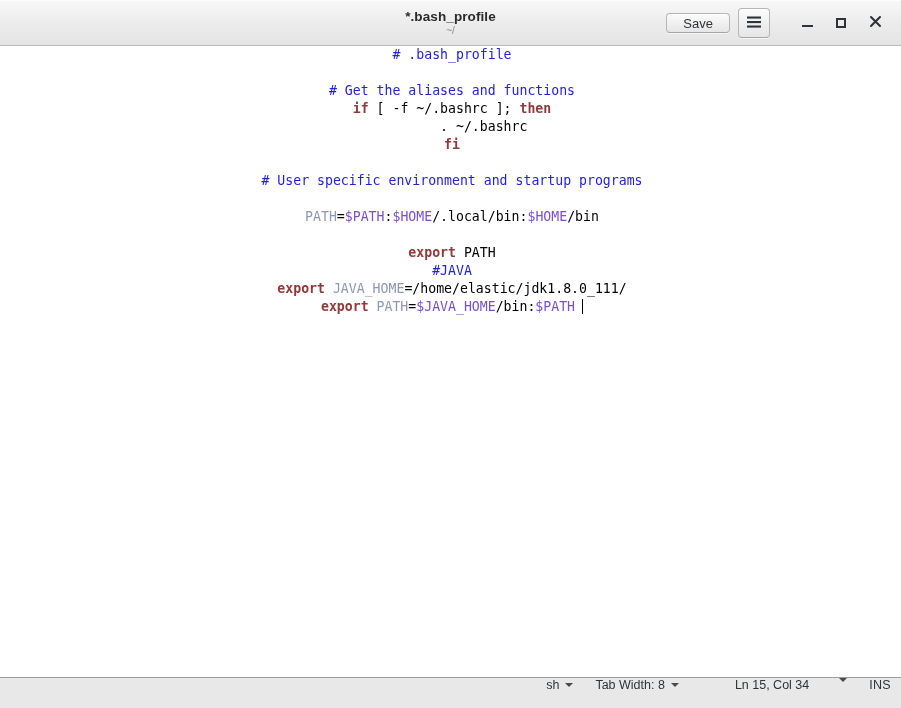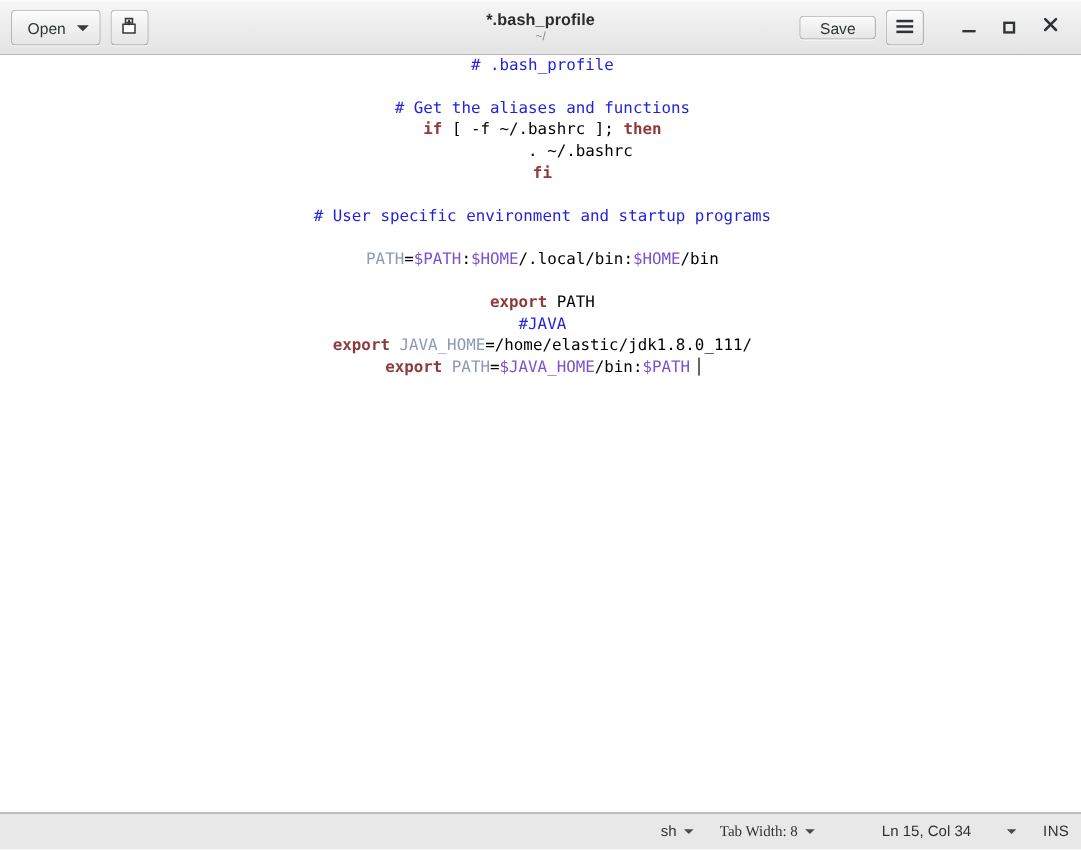--- a/index.html
+++ b/index.html
@@ -181,69 +181,52 @@
 
   
   .statusbar {
     position: relative;
     flex: 0 0 31px;
     height: 31px;
     box-sizing: border-box;
     background: #e8e8e8;
     border-top: 1px solid #9e9e9e;
     display: flex;
-    align-items: center;
+    align-items: flex-start;
     justify-content: flex-end;
     padding-right: 10px;
     user-select: none;
     font-size: 12.5px;
     color: #2e3436;
   }
   .sb-item {
     display: flex;
     align-items: center;
     gap: 6px;
     cursor: default;
   }
   .sb-gap-1 { margin-right: 22px; }
-  .sb-gap-2 { margin-right: 56px; font-family: Liberation Serif, serif; }
+  .sb-gap-2 { margin-right: 56px; }
   .sb-gap-3 { margin-right: 30px; }
   .sb-gap-4 { margin-right: 22px; }
   .caret-sm {
     width: 0; height: 0;
     border-left: 4.5px solid transparent;
     border-right: 4.5px solid transparent;
     border-top: 4.5px solid #4a4a4a;
   }
   .sb-ins { letter-spacing: 0.3px; }
 </style>
 </head>
 <body>
 
 <div id="app">
 
   <div class="headerbar">
 
-    <div class="hb-left">
-      <div class="btn btn-open">
-        <span class="btn-label">Open</span>
-        <span class="caret-down"></span>
-      </div>
-
-      <div class="btn btn-icon">
-        <span>
-          <svg width="17" height="17" viewBox="0 0 17 17" aria-hidden="true">
-            <path d="M3.5 7.2 L3.5 14.5 L13.5 14.5 L13.5 7.2 Z" fill="#ffffff" stroke="#3a3a3a" stroke-width="1.3"></path>
-            <path d="M5.6 2.5 L11.4 2.5 L11.4 7.2 L5.6 7.2 Z" fill="#ffffff" stroke="#3a3a3a" stroke-width="1.3"></path>
-            <rect x="7.7" y="3.6" width="1.6" height="4.4" fill="#3a3a3a"></rect>
-            <rect x="6.3" y="5" width="4.4" height="1.6" fill="#3a3a3a"></rect>
-          </svg>
-        </span>
-      </div>
-    </div>
 
     <div class="title-block">
       <div class="title-main">*.bash_profile</div>
       <div class="title-sub">~/</div>
     </div>
 
     <div class="hb-right">
       <div class="btn btn-save">
         <span class="btn-label">Save</span>
       </div>

